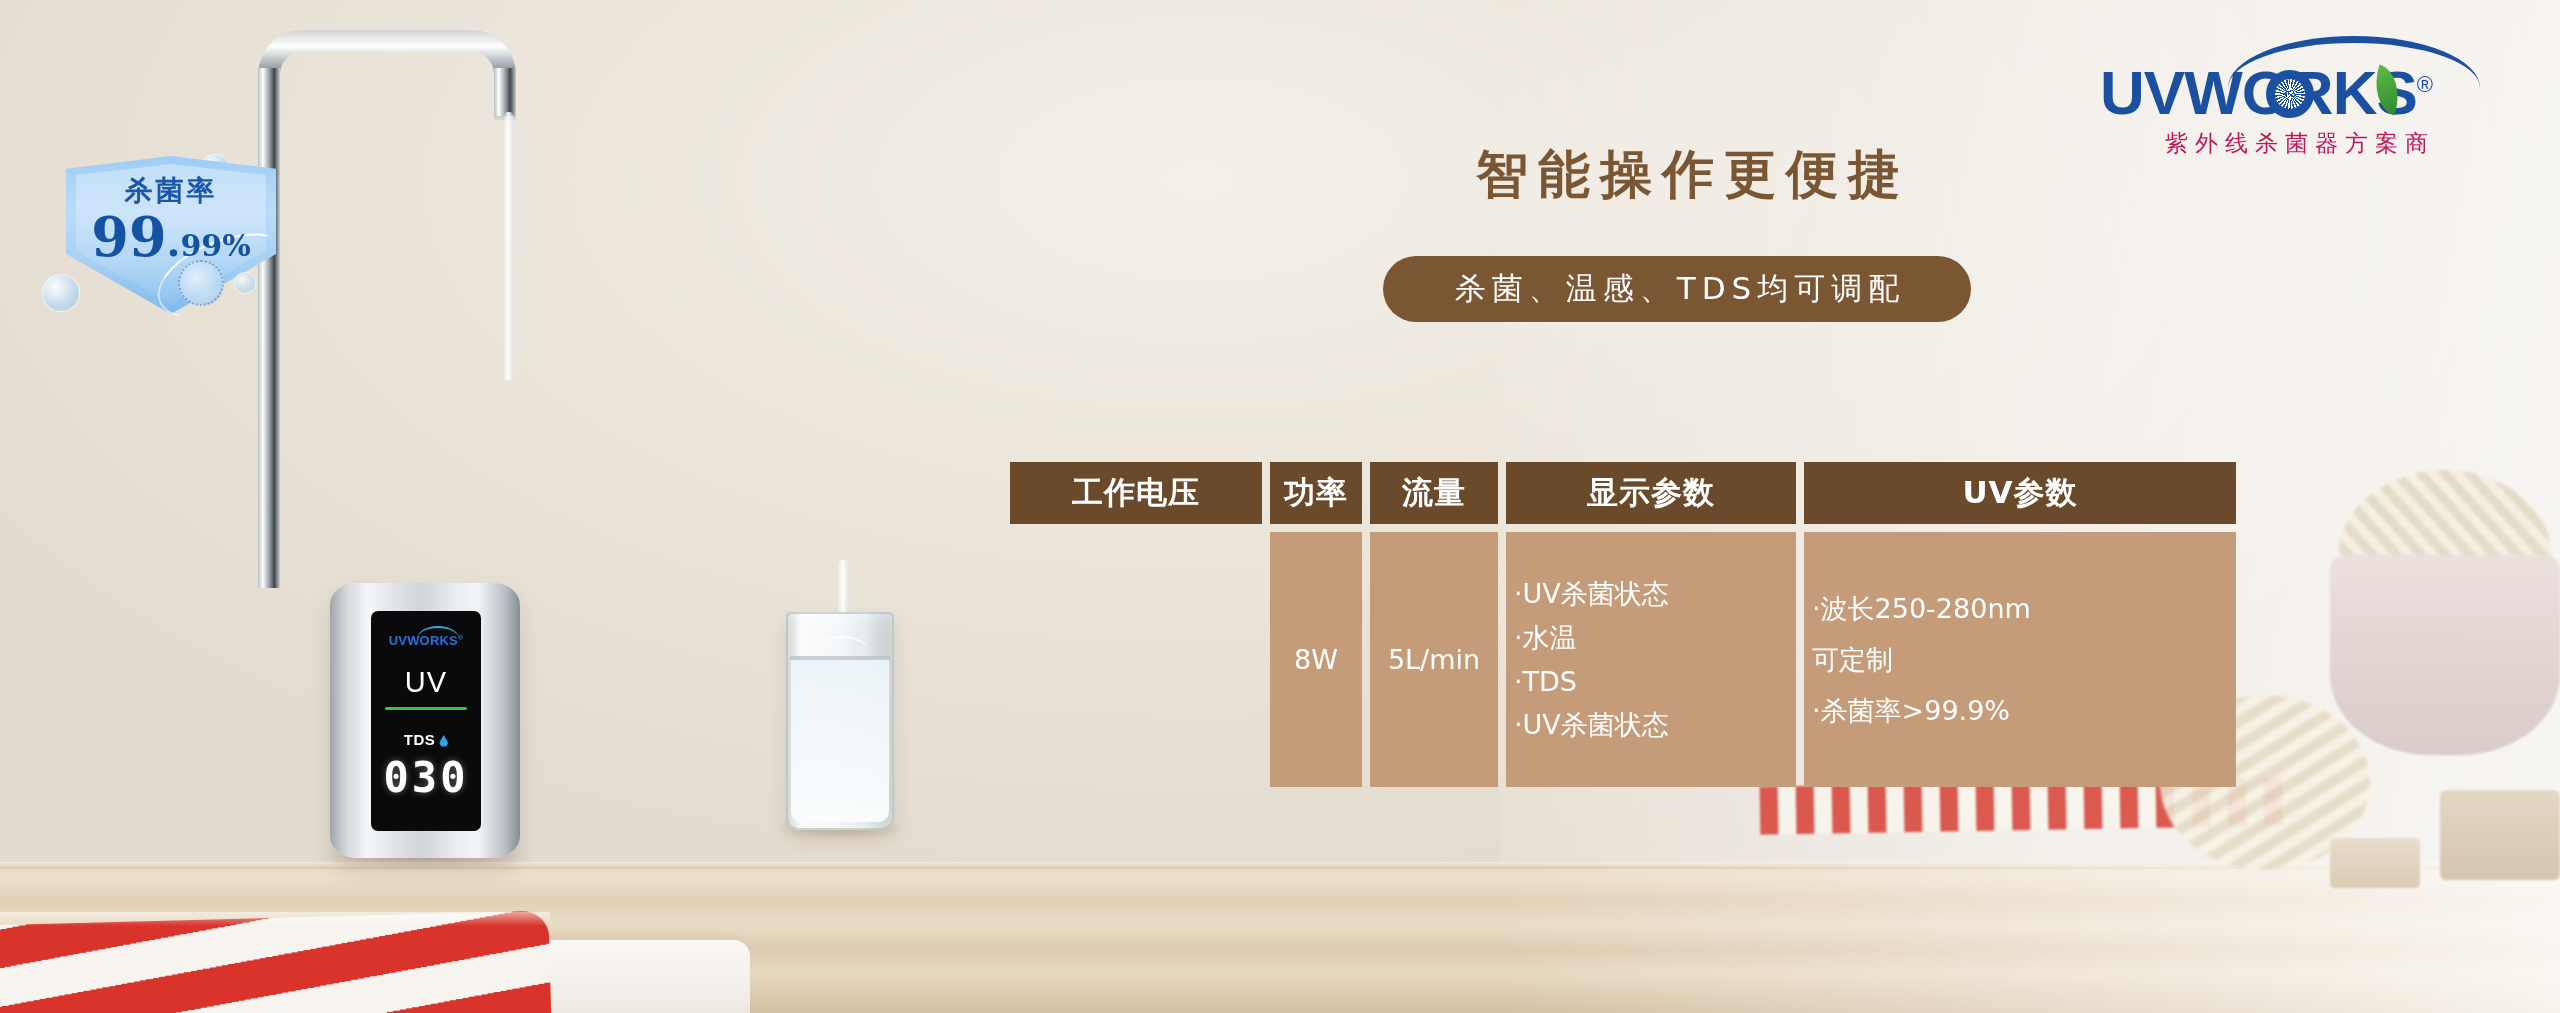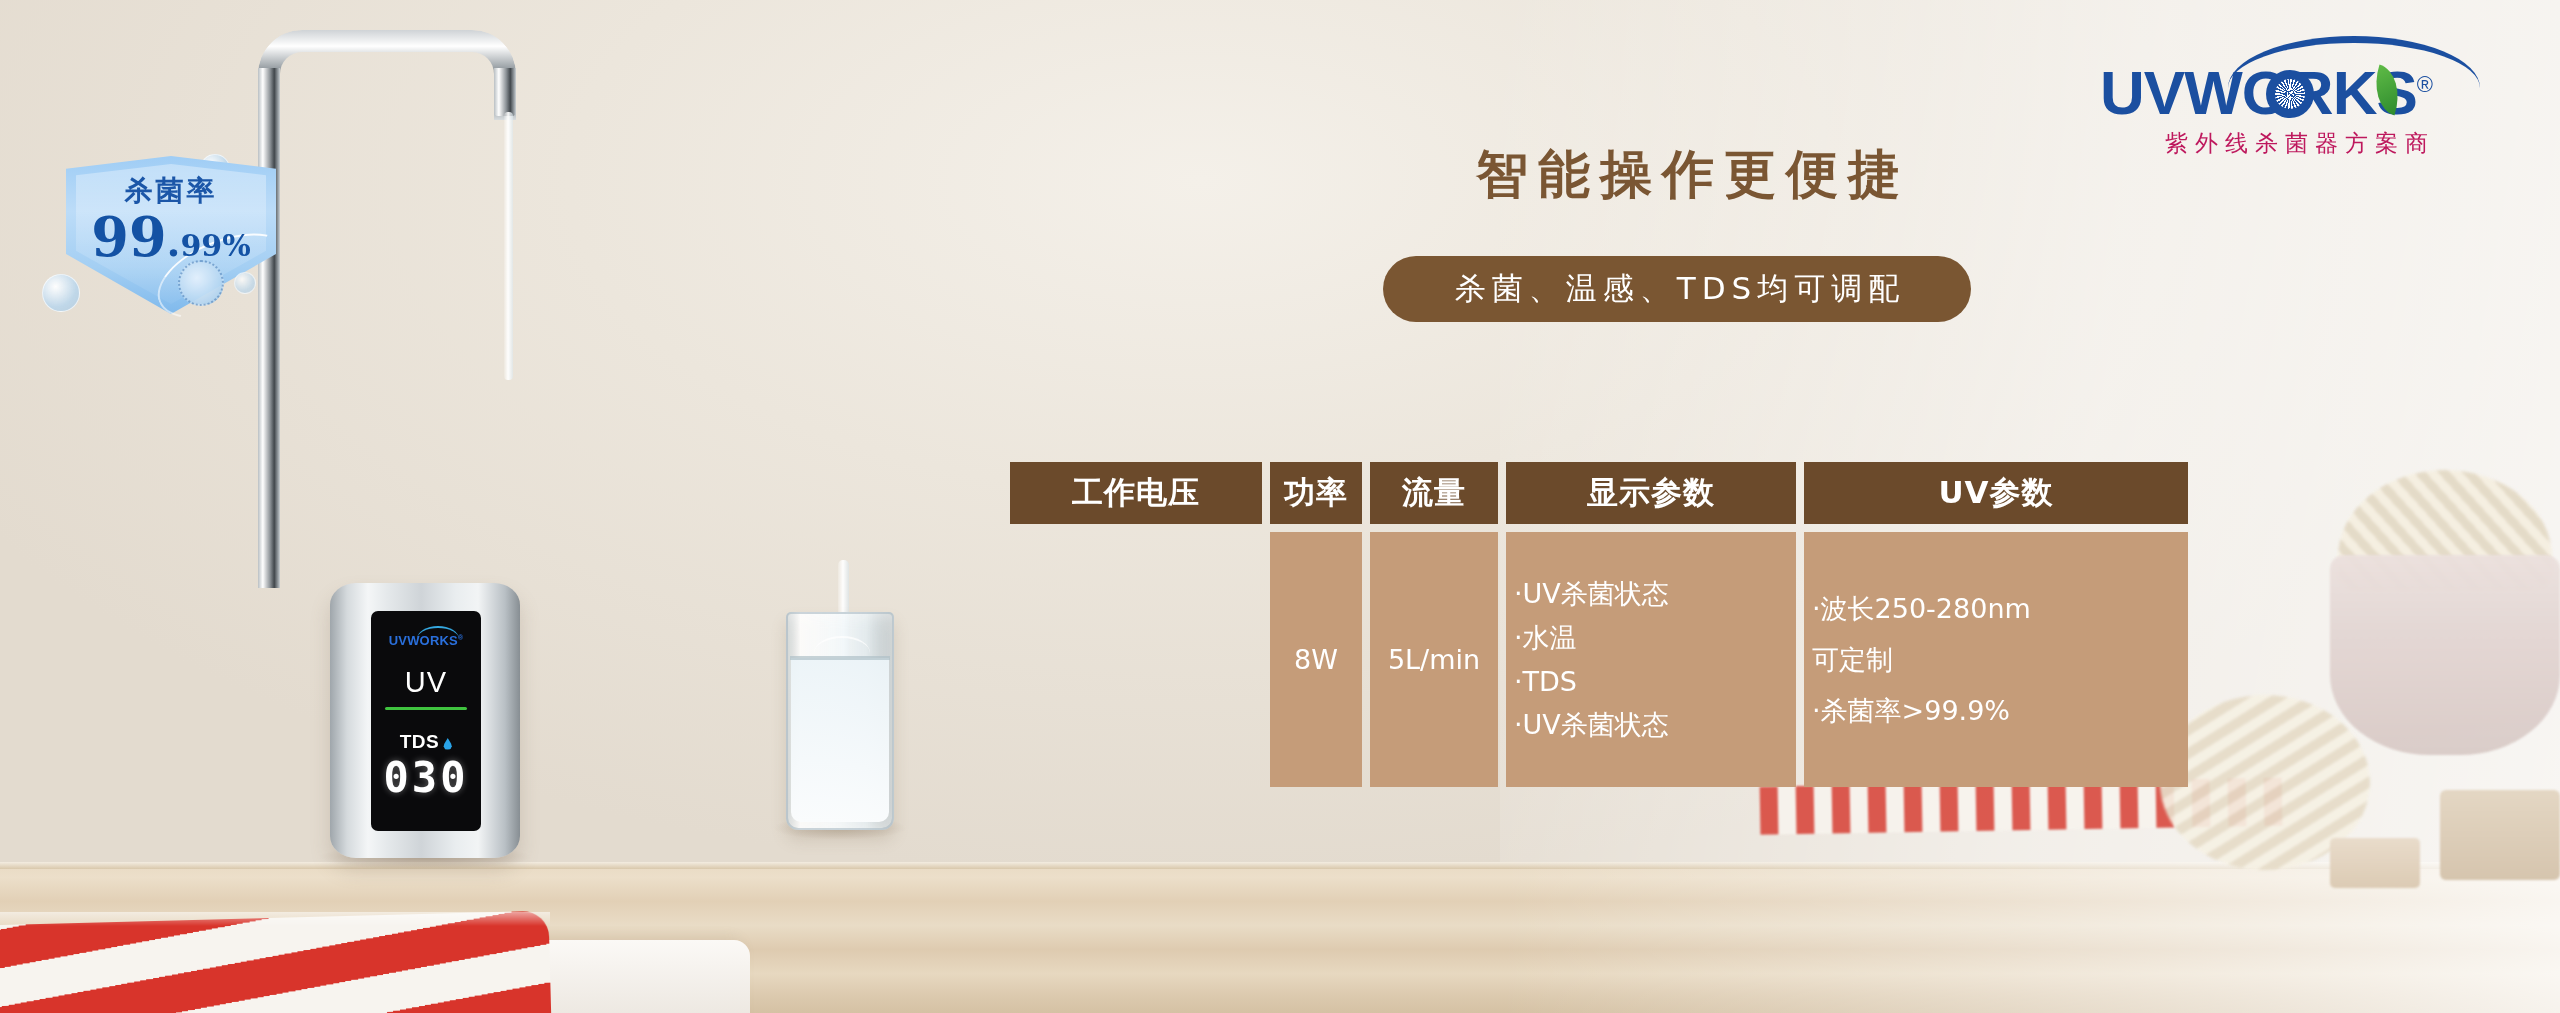--- a/index.html
+++ b/index.html
@@ -125,21 +125,21 @@
     text-align: center; color: #ffffff;
     font-size: 29px; font-weight: 400; letter-spacing: 1px;
   }
   .dev-bar {
     position: absolute; left: 14px; top: 96px;
     width: 82px; height: 3px; background: #3fc33f; border-radius: 2px;
   }
   .dev-tds {
     position: absolute; left: 0; top: 120px; width: 110px;
     text-align: center; color: #ffffff;
-    font-size: 19px; font-weight: 600; letter-spacing: 0.5px;
+    font-size: 15px; font-weight: 600; letter-spacing: 0.5px;
   }
   .drop {
     display: inline-block; width: 9px; height: 12px;
     margin-left: 4px; vertical-align: -2px;
     background: #29a3e8;
     border-radius: 50% 50% 50% 50% / 68% 68% 32% 32%;
     transform: rotate(0deg);
     clip-path: polygon(50% 0%, 88% 48%, 96% 70%, 78% 96%, 22% 96%, 4% 70%, 12% 48%);
   }
   .seven-seg {
@@ -324,21 +324,21 @@
     position: absolute; left: 1010px; top: 462px;
     width: 1302px; height: 325px;
     display: flex;
     gap: 8px;
   }
   .spec-col { display: flex; flex-direction: column; gap: 8px; }
   .col-voltage { width: 252px; }
   .col-power   { width: 92px; }
   .col-flow    { width: 128px; }
   .col-display { width: 290px; }
-  .col-uv      { width: 384px; }
+  .col-uv      { width: 432px; }
 
   .spec-head {
     height: 62px;
     background: #6b4a2b;
     display: flex; align-items: center; justify-content: center;
     color: #ffffff;
     font-family: "DejaVu Sans", sans-serif;
     font-size: 31px; font-weight: 700;
     letter-spacing: 1px;
     white-space: nowrap;

